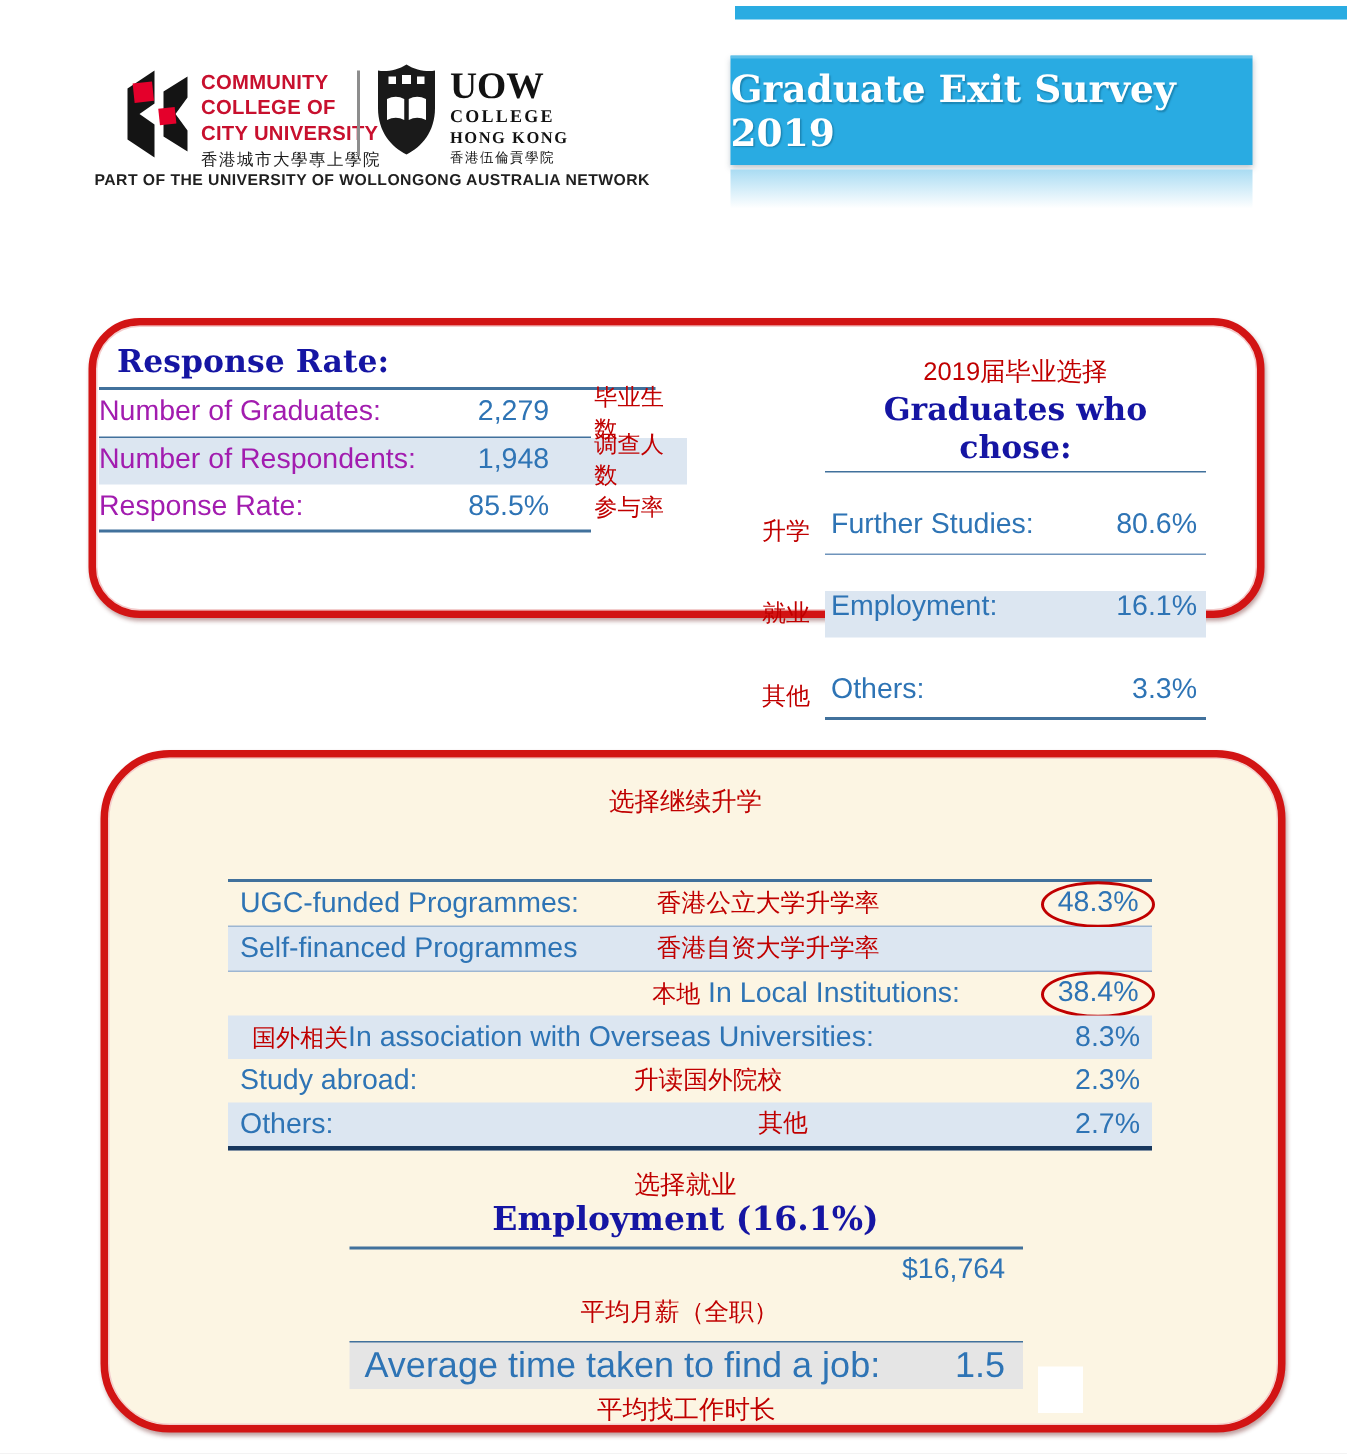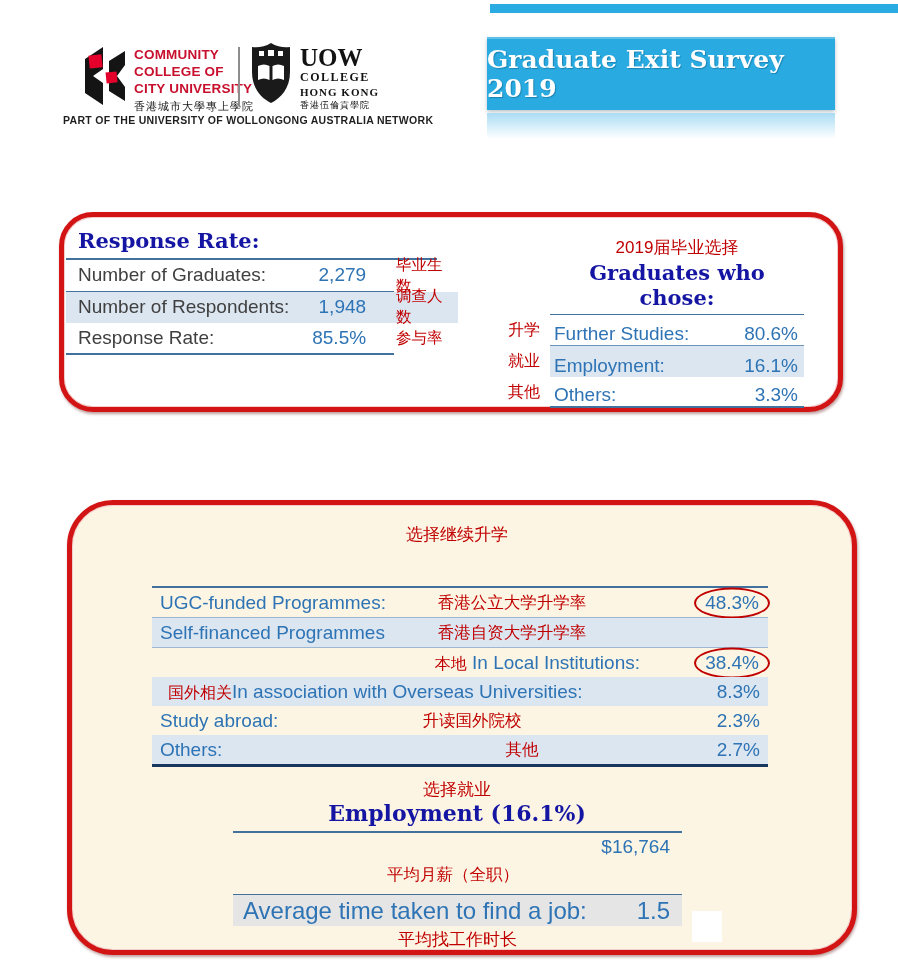--- a/index.html
+++ b/index.html
@@ -40,34 +40,34 @@
              font-size:21px;color:#1515A3;}
   .big-title{font-family:"DejaVu Serif","Liberation Serif",serif;font-weight:bold;
              font-size:22px;color:#1515A3;text-align:center;}
 
   
   .rt-left{position:absolute;left:66px;top:226px;width:414px;}
   .rt-left .sub{width:260px;text-align:center;display:block;}
   .rt-left .hdr{display:block;border-bottom:2px solid #41719C;width:371px;padding:2px 0 5px 12px;box-sizing:border-box;}
   .rt-row{display:flex;height:31.5px;align-items:center;width:392px;}
   .rt-inner{display:flex;width:371px;height:100%;align-items:center;box-sizing:border-box;}
-  .rt-label{flex:1;font-size:19px;color:#404040;padding-left:12px;}
+  .rt-label{flex:1;font-size:19px;color:#a21caf;}
   .rt-value{width:100px;text-align:right;font-size:19px;color:#2E74B5;padding-right:28px;box-sizing:border-box;}
   .rt-zh{width:70px;font-size:15.5px;color:#C00000;padding-left:2px;}
   .rt-row.hl{background:#DCE6F1;}
   .sep1 .rt-inner{border-bottom:1.5px solid #41719C;}
   .sepB .rt-inner{border-bottom:2px solid #41719C;}
 
   .rt-right{position:absolute;left:508px;top:236px;width:296px;}
   .rt-right .sub{display:block;text-align:center;width:254px;margin-left:42px;}
   .rt-right .hdr{display:block;text-align:center;width:254px;margin-left:42px;padding:1px 0 4px 0;
                  border-bottom:1.5px solid #41719C;box-sizing:border-box;}
-  .rr-row{display:flex;height:31px;align-items:center;width:296px;}
+  .rr-row{display:flex;height:31px;align-items:center;width:296px;margin-top:24px;}
   .rr-zh{width:42px;font-size:16px;color:#C00000;text-align:left;}
-  .rr-inner{display:flex;flex:1;height:100%;align-items:flex-end;box-sizing:border-box;}
+  .rr-inner{display:flex;flex:1;height:100%;align-items:flex-start;box-sizing:border-box;}
   .rr-label{flex:1;font-size:19px;color:#2E74B5;padding-left:4px;}
   .rr-value{width:78px;text-align:right;font-size:19px;color:#2E74B5;padding-right:6px;box-sizing:border-box;}
   .rr-row.hl .rr-inner{background:#DCE6F1;}
   .rsep1 .rr-inner{border-bottom:1px solid #6f94bb;}
   .rsepB .rr-inner{border-bottom:2px solid #41719C;}
 
   
   .dist-head-zh{position:absolute;left:67px;top:523px;width:780px;text-align:center;}
   .dist-title{position:absolute;left:67px;top:548px;width:780px;}
   .dist-table{position:absolute;left:152px;top:586px;width:616px;border-top:2px solid #41719C;}

